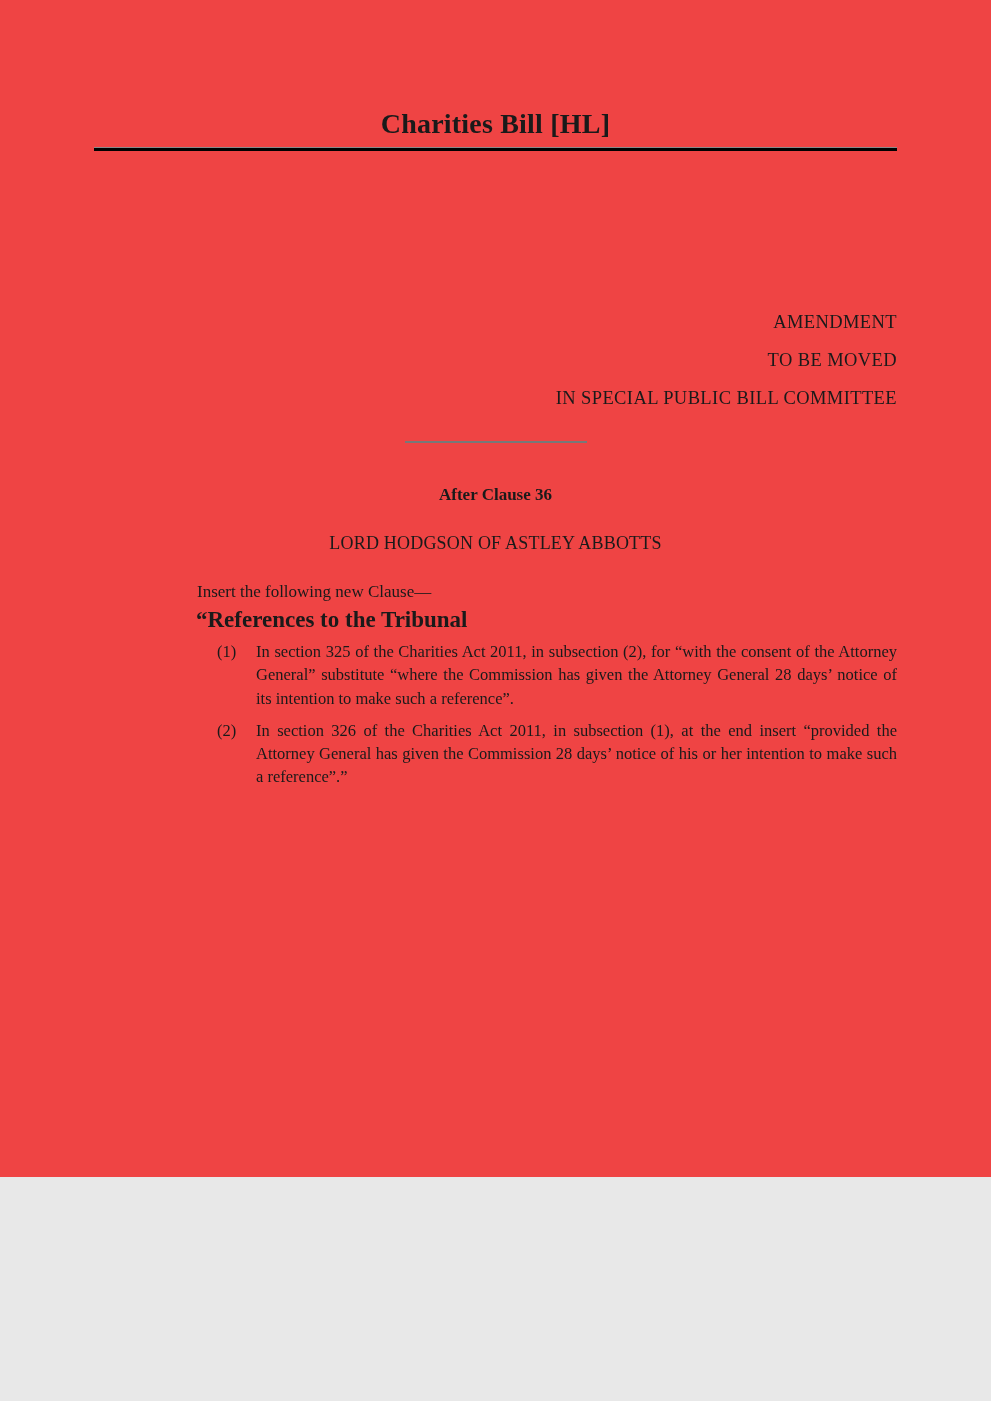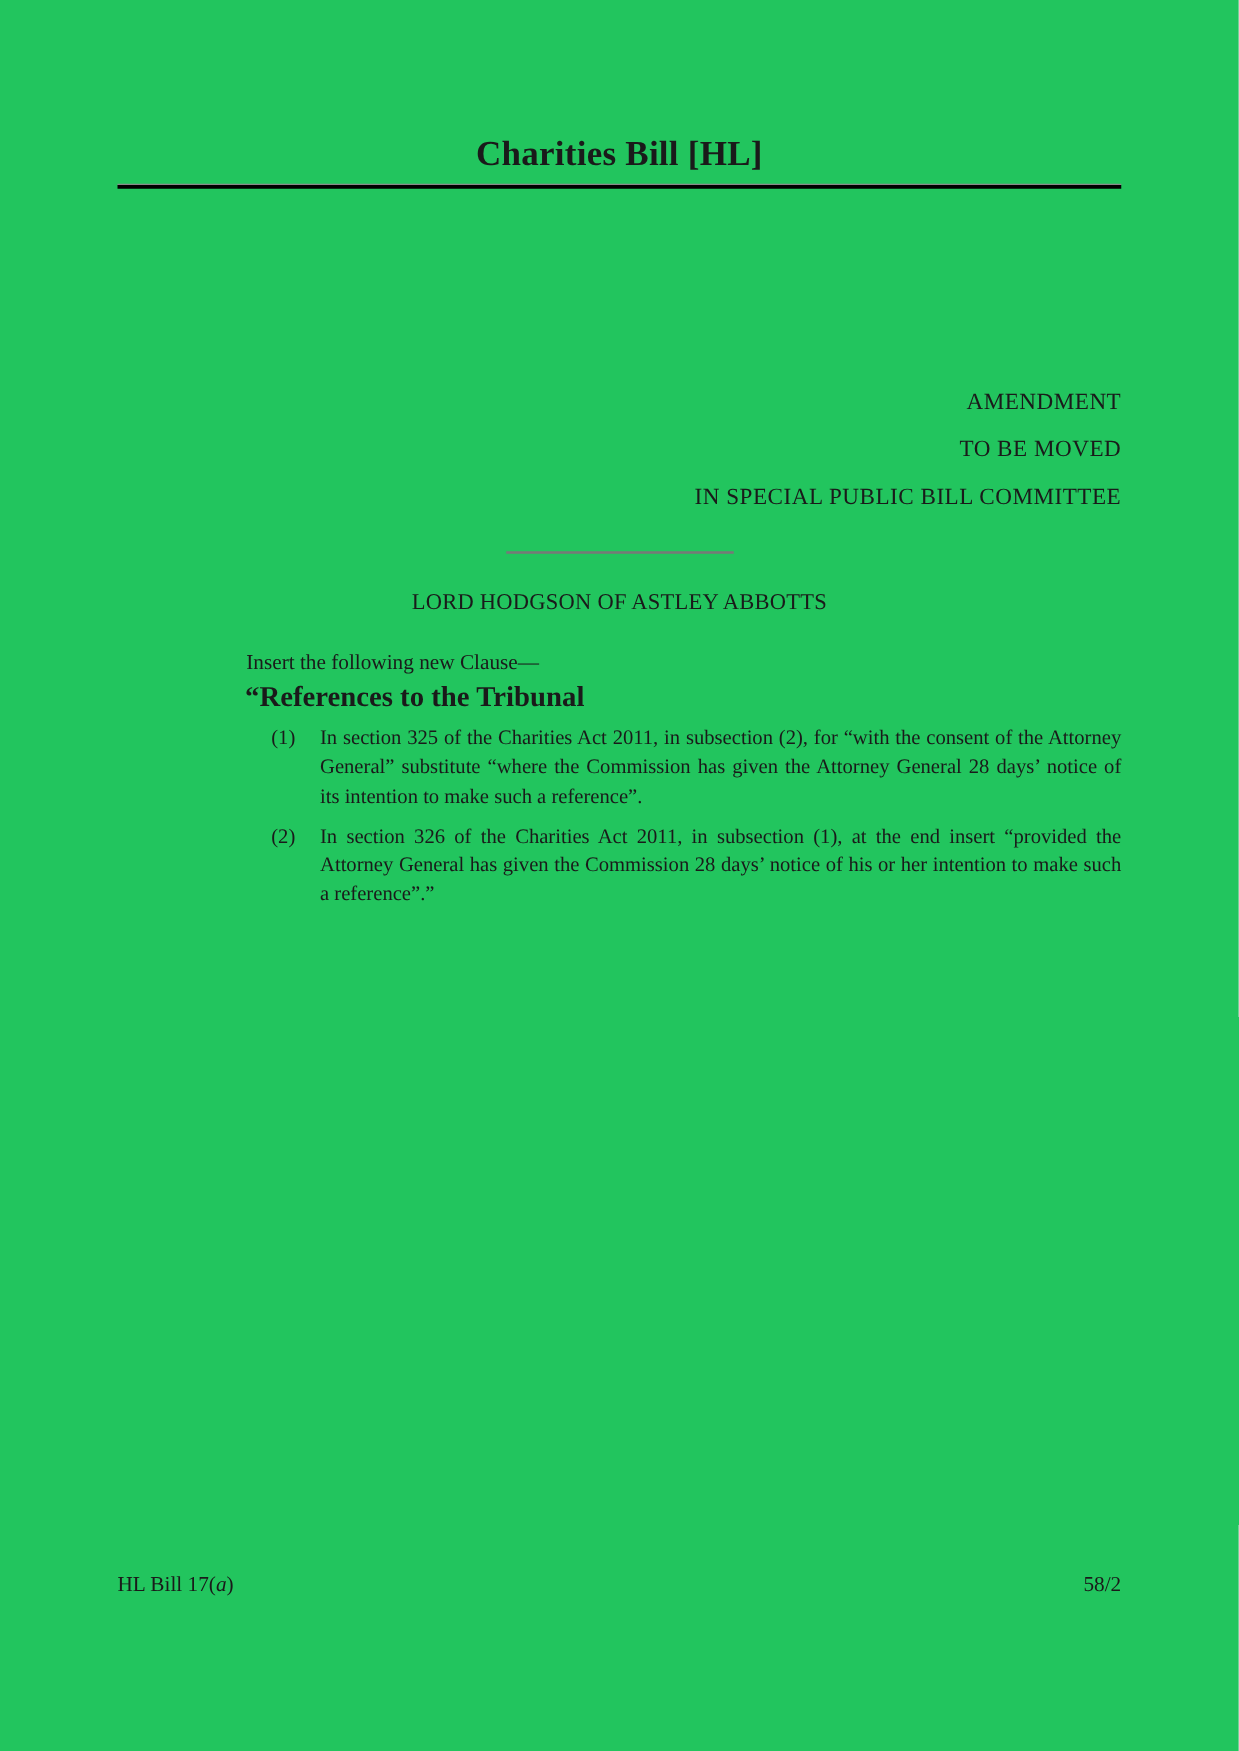--- a/index.html
+++ b/index.html
@@ -2,23 +2,23 @@
 <html><head>
 <meta charset="utf-8">
 <style>
   * { margin: 0; padding: 0; box-sizing: border-box; }
   html, body { background: #e8e8e8; }
   body { font-family: "Liberation Serif", "DejaVu Serif", serif; }
 
   .page {
     position: relative;
     width: 991px;
-    height: 1401px;
+    height: 1177px;
     margin: 0 auto;
-    background: #22c55e;
+    background: #ef4444;
     color: #1a1a1a;
     overflow: hidden;
   }
 
   .content {
     padding: 0 94px;
   }
 
   
   .doc-title {
@@ -123,20 +123,21 @@
     <div class="title-rule"></div>
 
     <div class="amendment-heading">
       <div class="hline">AMENDMENT</div>
       <div class="hline">TO BE MOVED</div>
       <div class="hline">IN SPECIAL PUBLIC BILL COMMITTEE</div>
     </div>
 
     <div class="separator"></div>
 
+    <div class="clause-heading">After Clause 36</div>
 
     <div class="mover">LORD HODGSON OF ASTLEY ABBOTTS</div>
 
     <div class="instruction">Insert the following new Clause—</div>
 
     <div class="new-clause-title">“References to the Tribunal</div>
 
     <div class="items">
       <div class="item">
         <span class="item-num">(1)</span>

